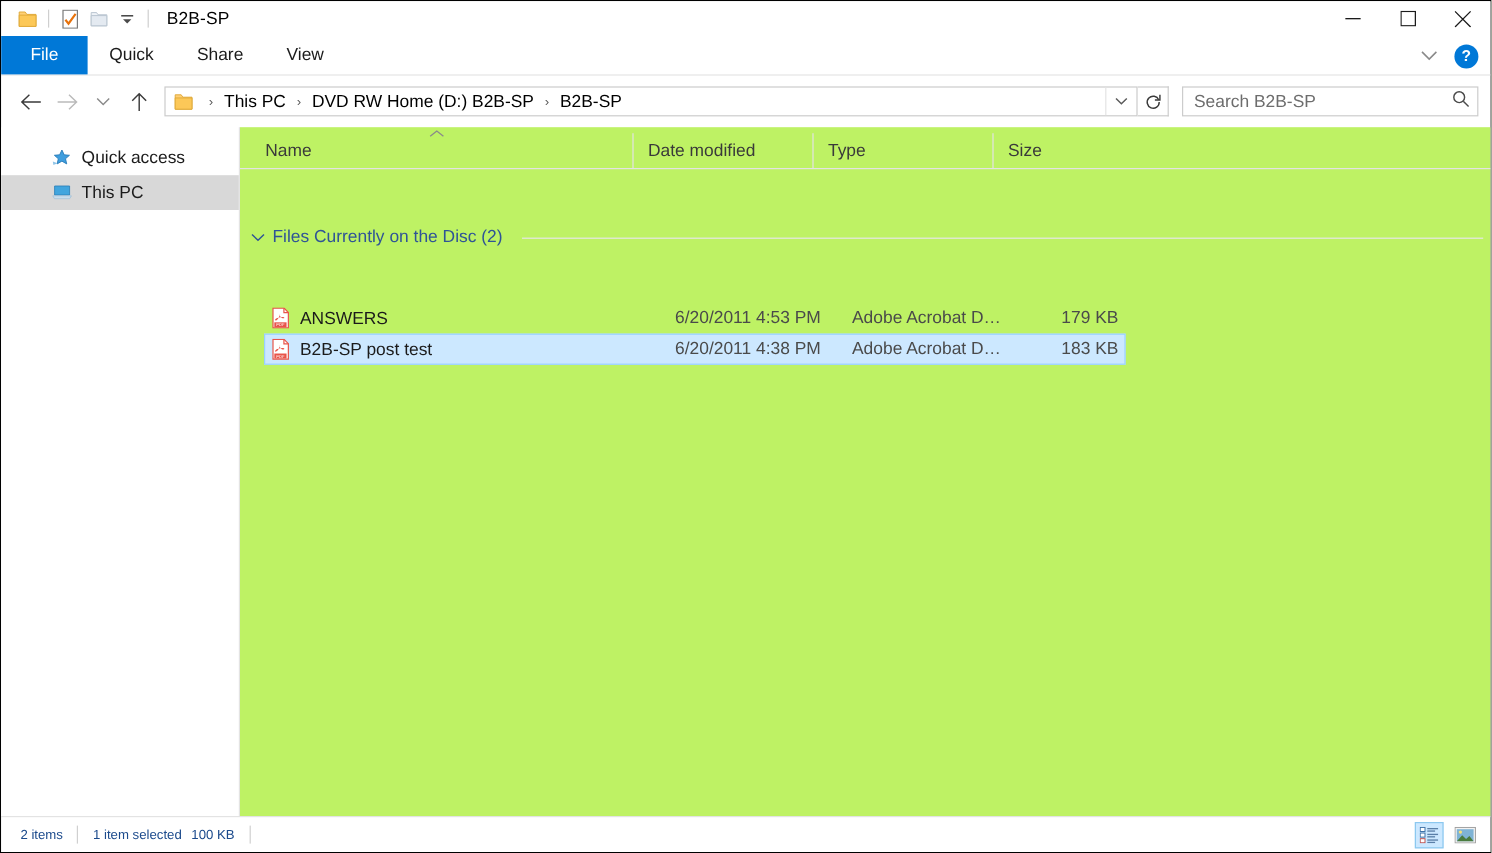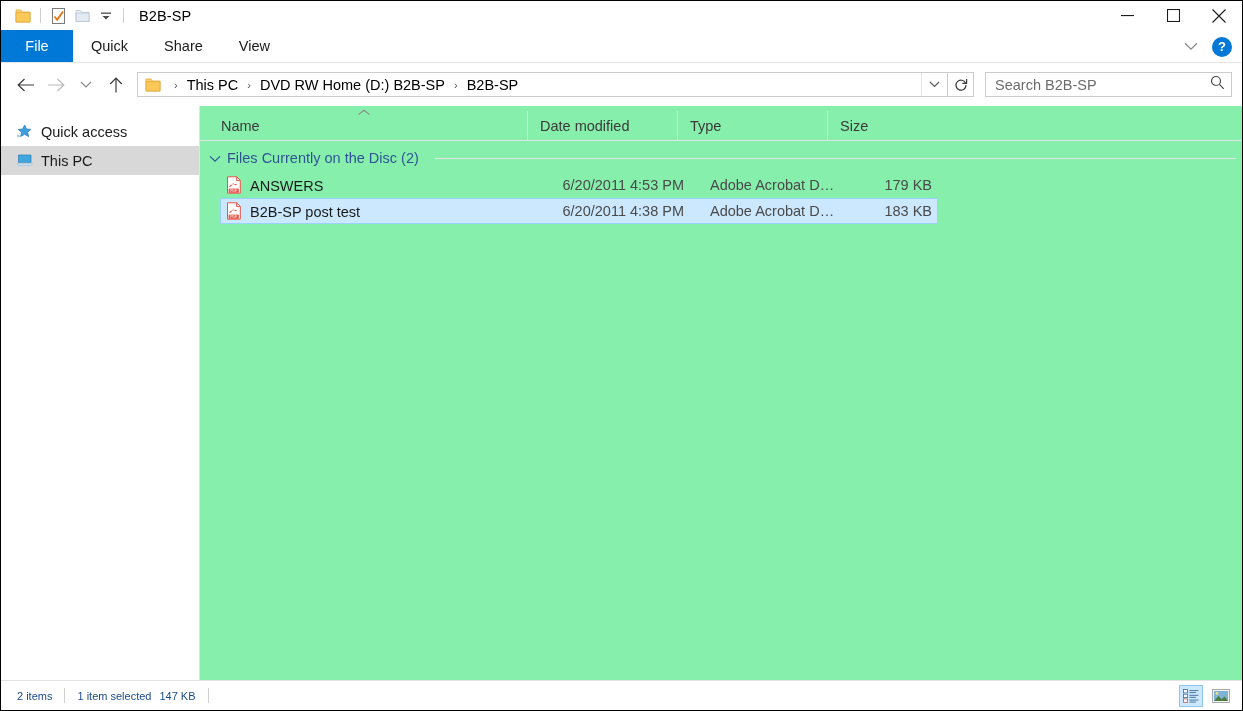--- a/index.html
+++ b/index.html
@@ -136,27 +136,27 @@
     background: #ffffff;
   }
   .sidebar {
     width: 199px; min-width: 199px;
     background: #ffffff;
     border-right: 1px solid #e3e3e3;
     padding-top: 11px;
   }
   .nav-item {
     height: 29px; display: flex; align-items: center;
-    padding-left: 15px; gap: 8px;
+    padding-left: 42px; gap: 8px;
     font-size: 14.5px; color: #1b1b1b;
   }
   .nav-item.selected { background: #d8d8d8; }
   .nav-icon { width: 17px; height: 17px; display: flex; align-items: center; justify-content: center; }
 
-  .content { flex: 1; display: flex; flex-direction: column; min-width: 0; background: #86efac; }
+  .content { flex: 1; display: flex; flex-direction: column; min-width: 0; background: #bef264; gap: 40px; }
 
   
   .colheader {
     height: 35px; min-height: 35px;
     display: flex; align-items: flex-end;
     border-bottom: 1px solid #e3e3e3;
     position: relative;
   }
   .col {
     height: 29px; display: flex; align-items: center;
@@ -451,21 +451,21 @@
         </div>
 
       </div>
     </div>
   </div>
 
   <div class="statusbar">
     <span class="status-text">2 items</span>
     <span class="status-sep"></span>
     <span class="status-text">1 item selected</span>
-    <span class="status-text" style="margin-left:8px;">147 KB</span>
+    <span class="status-text" style="margin-left:8px;">100 KB</span>
     <span class="status-sep"></span>
 
     <div class="view-buttons">
       <div class="view-btn active">
         <svg width="16" height="14" viewBox="0 0 16 14">
           <rect x="0.5" y="0.5" width="4" height="3.4" fill="#ffffff" stroke="#3a6ea5" stroke-width="0.8"></rect>
           <rect x="0.5" y="5.2" width="4" height="3.4" fill="#ffffff" stroke="#3a6ea5" stroke-width="0.8"></rect>
           <rect x="0.5" y="9.9" width="4" height="3.4" fill="#ffffff" stroke="#c0504d" stroke-width="0.8"></rect>
           <rect x="6.4" y="1" width="9" height="1.1" fill="#5a7fa8"></rect>
           <rect x="6.4" y="3" width="6.5" height="1.1" fill="#5a7fa8"></rect>

